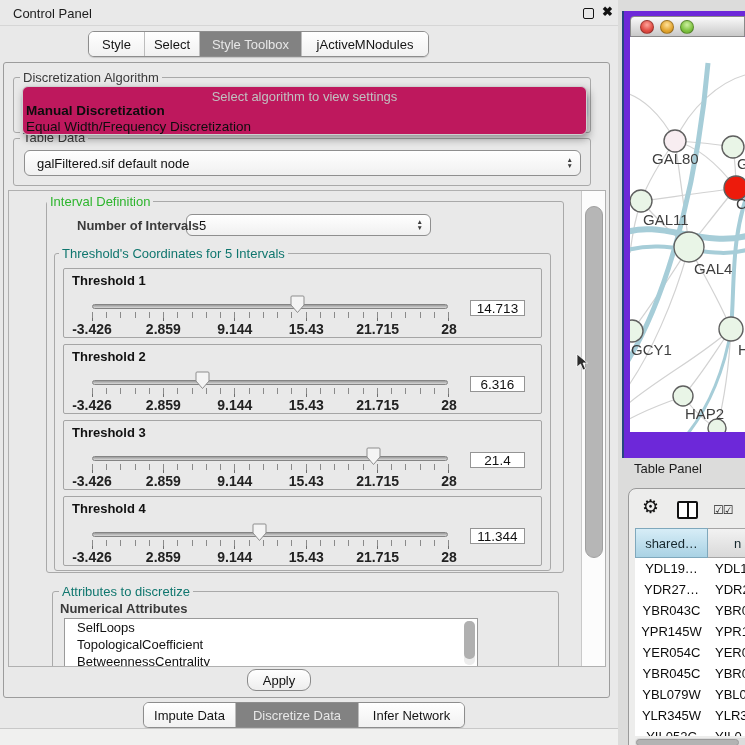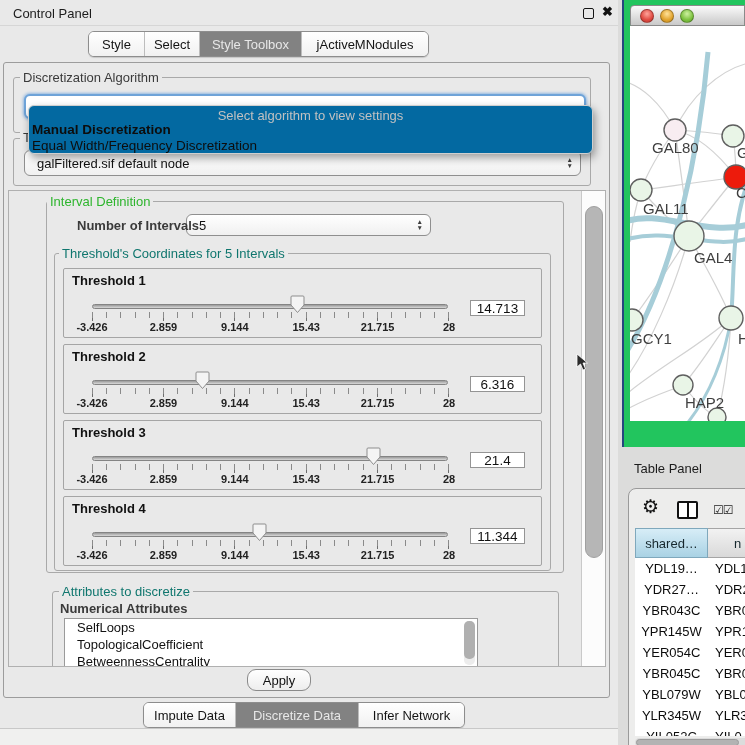--- a/index.html
+++ b/index.html
@@ -27,21 +27,21 @@
 
   .cp-outer { position:absolute; left:3px; top:62px; width:607px; height:636px; border:1px solid #9c9c9c; border-radius:3px; background:#e9e9e9; }
 
   .grp-title { position:absolute; background:#e9e9e9; padding:0 3px; font-size:13px; color:#3a3a3a; white-space:nowrap; z-index:2; }
   .grp-box { position:absolute; border:1px solid #a9a9a9; border-radius:3px; }
 
   
   .alg-combo { position:absolute; left:24px; top:94px; width:562px; height:25px; background:#fff; border:2px solid #6ea3d8; border-radius:6px; box-shadow:0 0 3px 1px #8fb6e0; z-index:3; }
 
   
-  .popup { position:absolute; left:28px; top:86px; width:565px; height:49px; background:#0369a1; border:1px solid #cfcfcf; border-radius:6px; box-shadow:2px 4px 9px rgba(0,0,0,.38); z-index:5;margin-top:19px; }
+  .popup { position:absolute; left:22px; top:86px; width:565px; height:49px; background:#be185d; border:1px solid #cfcfcf; border-radius:6px; box-shadow:2px 4px 9px rgba(0,0,0,.38); z-index:5; }
   .popup .hint { position:absolute; left:0; right:0; top:2px; text-align:center; color:#c1c1c1; font-size:13px; }
   .popup .it { position:absolute; left:3px; font-size:13.5px; color:#0d0d0d; white-space:nowrap; }
   .popup .it1 { top:16px; font-weight:bold; }
   .popup .it2 { top:32px; }
 
   
   .combo { position:absolute; background:linear-gradient(#ffffff,#f0f0f0); border:1px solid #8f8f8f; border-radius:6px; display:flex; align-items:center; }
   .combo .cval { padding-left:12px; font-size:13px; color:#111; white-space:nowrap; overflow:hidden; }
   .updown { position:absolute; right:7px; top:0; bottom:0; display:flex; flex-direction:column; justify-content:center; line-height:6px; font-size:6.5px; color:#3c3c3c; text-align:center; }
 
@@ -51,39 +51,39 @@
   .green-title { color:#2eb52e; }
   .blue-title { color:#0f766e; }
   .bold { font-weight:bold; }
 
   .thr-panel { position:absolute; left:54px; width:479px; height:70px; border:1px solid #a5a5a5; border-radius:2px; background:#e9e9e9; }
   .thr-label { position:absolute; left:8px; top:4px; font-weight:bold; font-size:13px; color:#111; }
   .track { position:absolute; left:28px; top:35px; width:356px; height:5px; border:1px solid #848484; border-radius:3px; background:linear-gradient(#9a9a9a,#d9d9d9); }
   .ruler-major { position:absolute; left:28px; top:43px; width:357px; height:9px; background:repeating-linear-gradient(to right,#6e6e6e 0 1px,transparent 1px 71.2px); }
   .ruler-minor { position:absolute; left:28px; top:43px; width:357px; height:6px; background:repeating-linear-gradient(to right,#8a8a8a 0 1px,transparent 1px 14.24px); }
   .ticklabels { position:absolute; left:28px; top:52px; width:357px; height:12px; }
-  .ticklabels span { position:absolute; transform:translateX(-50%); font-size:11px; font-weight:bold; color:#222; white-space:nowrap; }
+  .ticklabels span { position:absolute; transform:translateX(-50%); font-size:14px; font-weight:bold; color:#222; white-space:nowrap; }
   .tk0{left:0;} .tk1{left:20%;} .tk2{left:40%;} .tk3{left:60%;} .tk4{left:80%;} .tk5{left:100%;}
   .thumb { position:absolute; top:26px; width:15px; height:19px; }
   .valbox { position:absolute; left:406px; top:31px; width:55px; height:16px; background:#fff; border:1px solid #949494; display:flex; align-items:center; justify-content:center; font-size:13.5px; color:#111; }
 
   .attr-list { position:absolute; left:55px; top:427px; width:414px; height:49px; background:#fff; border:1px solid #9a9a9a; overflow:hidden; }
   .attr-list .li { padding-left:12px; font-size:13px; line-height:17px; color:#111; white-space:nowrap; }
   .list-sb { position:absolute; right:2px; top:2px; width:11px; height:44px; background:#ececec; border-radius:5px; }
   .list-sb .th { position:absolute; left:0; top:0; width:11px; height:38px; background:#b0b0b0; border-radius:5px; }
 
   .vscroll { position:absolute; left:572px; top:0; width:26px; height:477px; background:#fcfcfc; border-left:1px solid #c9c9c9; }
   .vscroll .th { position:absolute; left:3px; top:15px; width:18px; height:352px; background:#b6b6b6; border:1px solid #a0a0a0; border-radius:9px; }
   .cursor { position:absolute; left:567px; top:162px; z-index:6; }
 
   .apply-btn { position:absolute; left:247px; top:669px; width:64px; height:22px; background:linear-gradient(#ffffff,#ededed); border:1px solid #8a8a8a; border-radius:9px; display:flex; align-items:center; justify-content:center; font-size:13px; color:#111; }
   .cp-footer { position:absolute; left:0; top:728px; width:618px; height:17px; background:#f0f0ef; border-top:1px solid #c8c8c8; }
 
   
-  .net { position:absolute; left:622px; top:0; width:123px; height:447px; background:#22c55e; }
+  .net { position:absolute; left:622px; top:11px; width:123px; height:447px; background:#6d28d9; }
   .net::before { content:""; position:absolute; left:0; top:0; width:2px; height:100%; background:#26477e; }
   .net-titlebar { position:absolute; left:8px; top:5px; width:115px; height:21px; background:linear-gradient(#fafafa,#c9c9c9); border:1px solid #8a8a8a; border-radius:4px 0 0 0; display:flex; align-items:center; padding-left:9px; gap:6px; }
   .light { width:14px; height:14px; border-radius:50%; border:1px solid rgba(0,0,0,.28); }
   .l-red { background:radial-gradient(circle at 50% 32%, #ffa49b, #e04a41 60%, #b93a33); }
   .l-yellow { background:radial-gradient(circle at 50% 32%, #ffe29a, #e2a42e 60%, #c08a22); }
   .l-green { background:radial-gradient(circle at 50% 32%, #cdf0a0, #7dc23f 60%, #64a430); }
   .net-canvas { position:absolute; left:8px; top:26px; width:115px; height:395px; background:#fff; }
 
   
   .tp-title { position:absolute; left:634px; top:461px; font-size:13px; color:#1c1c1c; }

